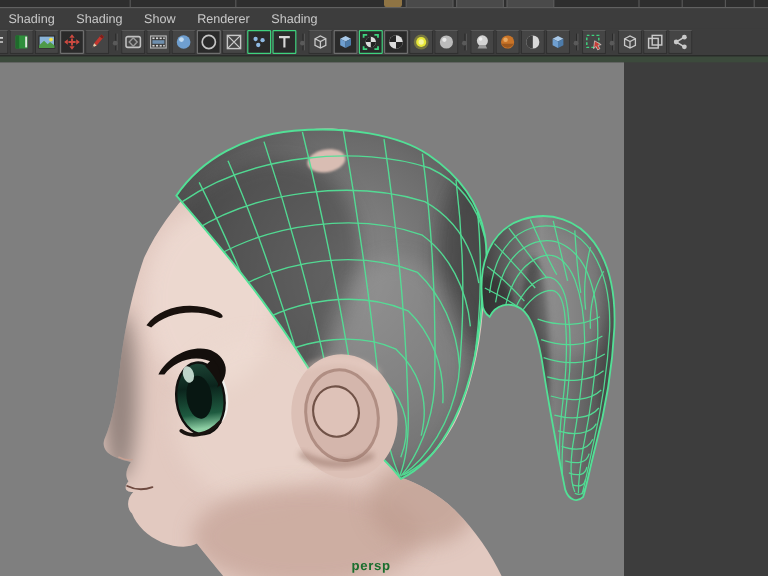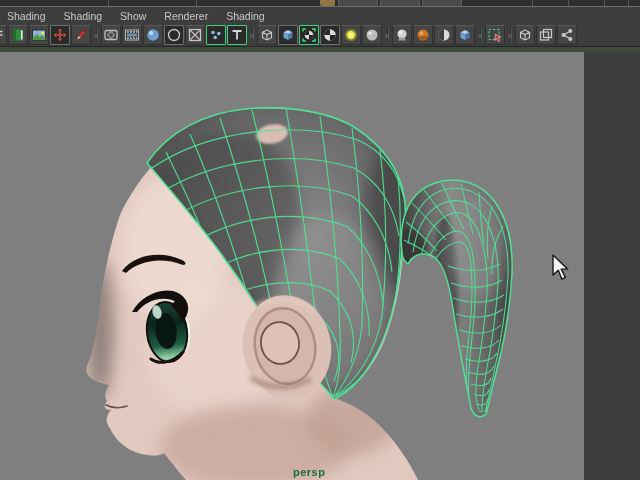--- a/index.html
+++ b/index.html
@@ -34,21 +34,21 @@
   .tbsep::before{content:"";position:absolute;left:3px;top:1px;bottom:1px;width:1px;
       background:#2b2b2b;box-shadow:1px 0 0 #5a5a5a;}
   .tbsep::after{content:"";position:absolute;left:1.5px;top:6.5px;width:4px;height:4px;
       background:#5a5a5a;border-radius:50%;}
 
   
   .panelborder{position:absolute;top:46px;left:0;right:0;height:6px;background:#3c4a3c;
       border-top:1px solid #262626;box-sizing:border-box;}
 
   
-  .viewport{position:absolute;top:52px;left:0;width:584px;height:428px;background:#7f7f7f;overflow:hidden;}
+  .viewport{position:absolute;top:52px;left:0;width:520px;height:428px;background:#7f7f7f;overflow:hidden;}
   .viewport svg.scene{position:absolute;top:0;left:0;}
   .persp-label{position:absolute;left:293px;top:414px;font-size:11px;font-weight:bold;
       color:#1a6e2e;letter-spacing:0.5px;}
 </style>
 </head>
 <body>
 
 <div class="app">
 
   <div class="topsliver">

